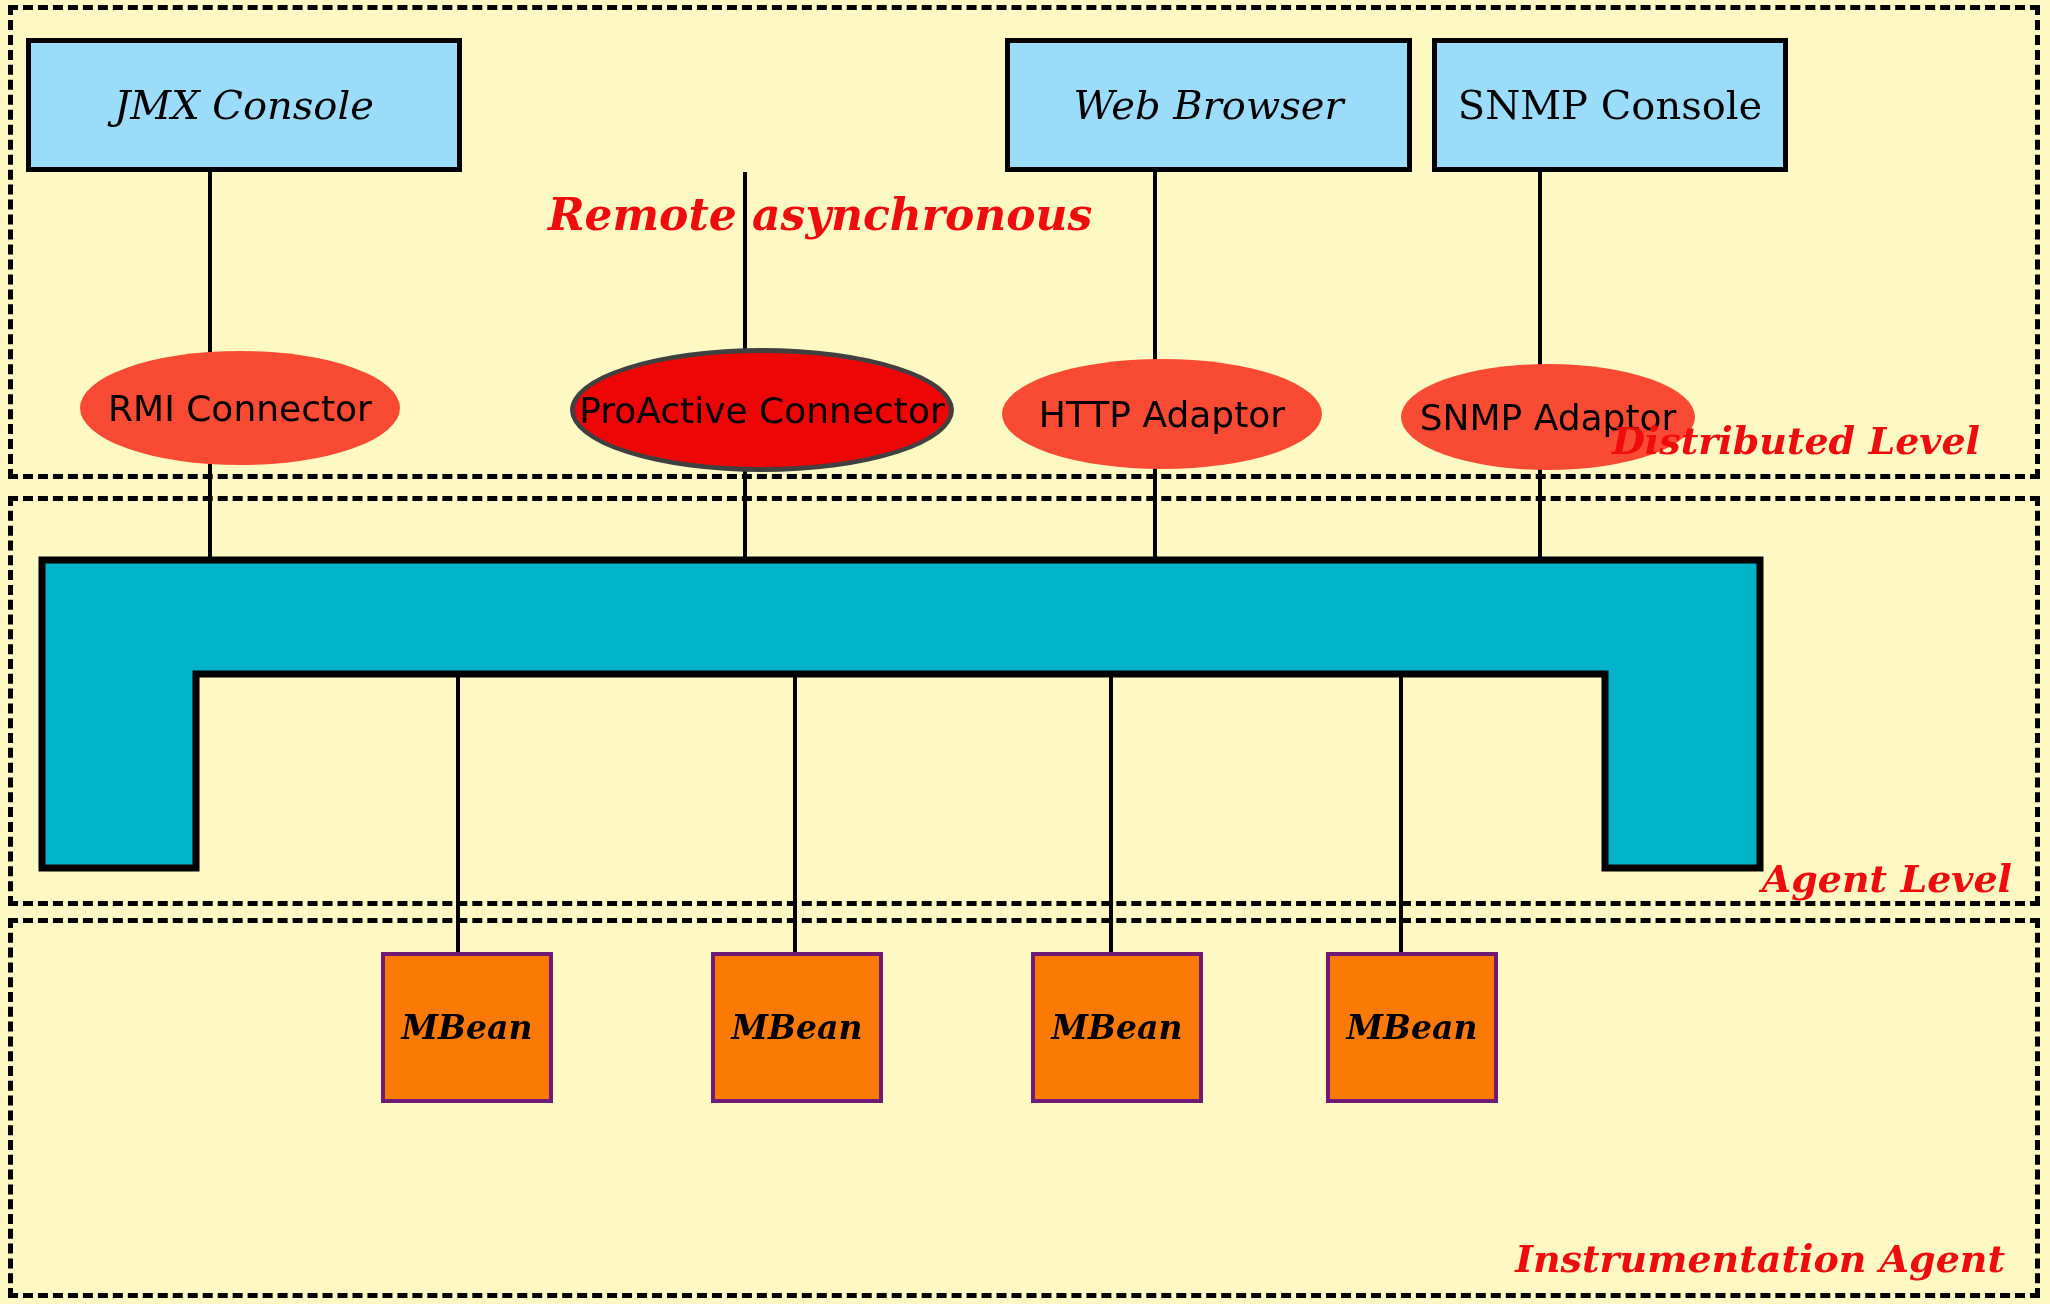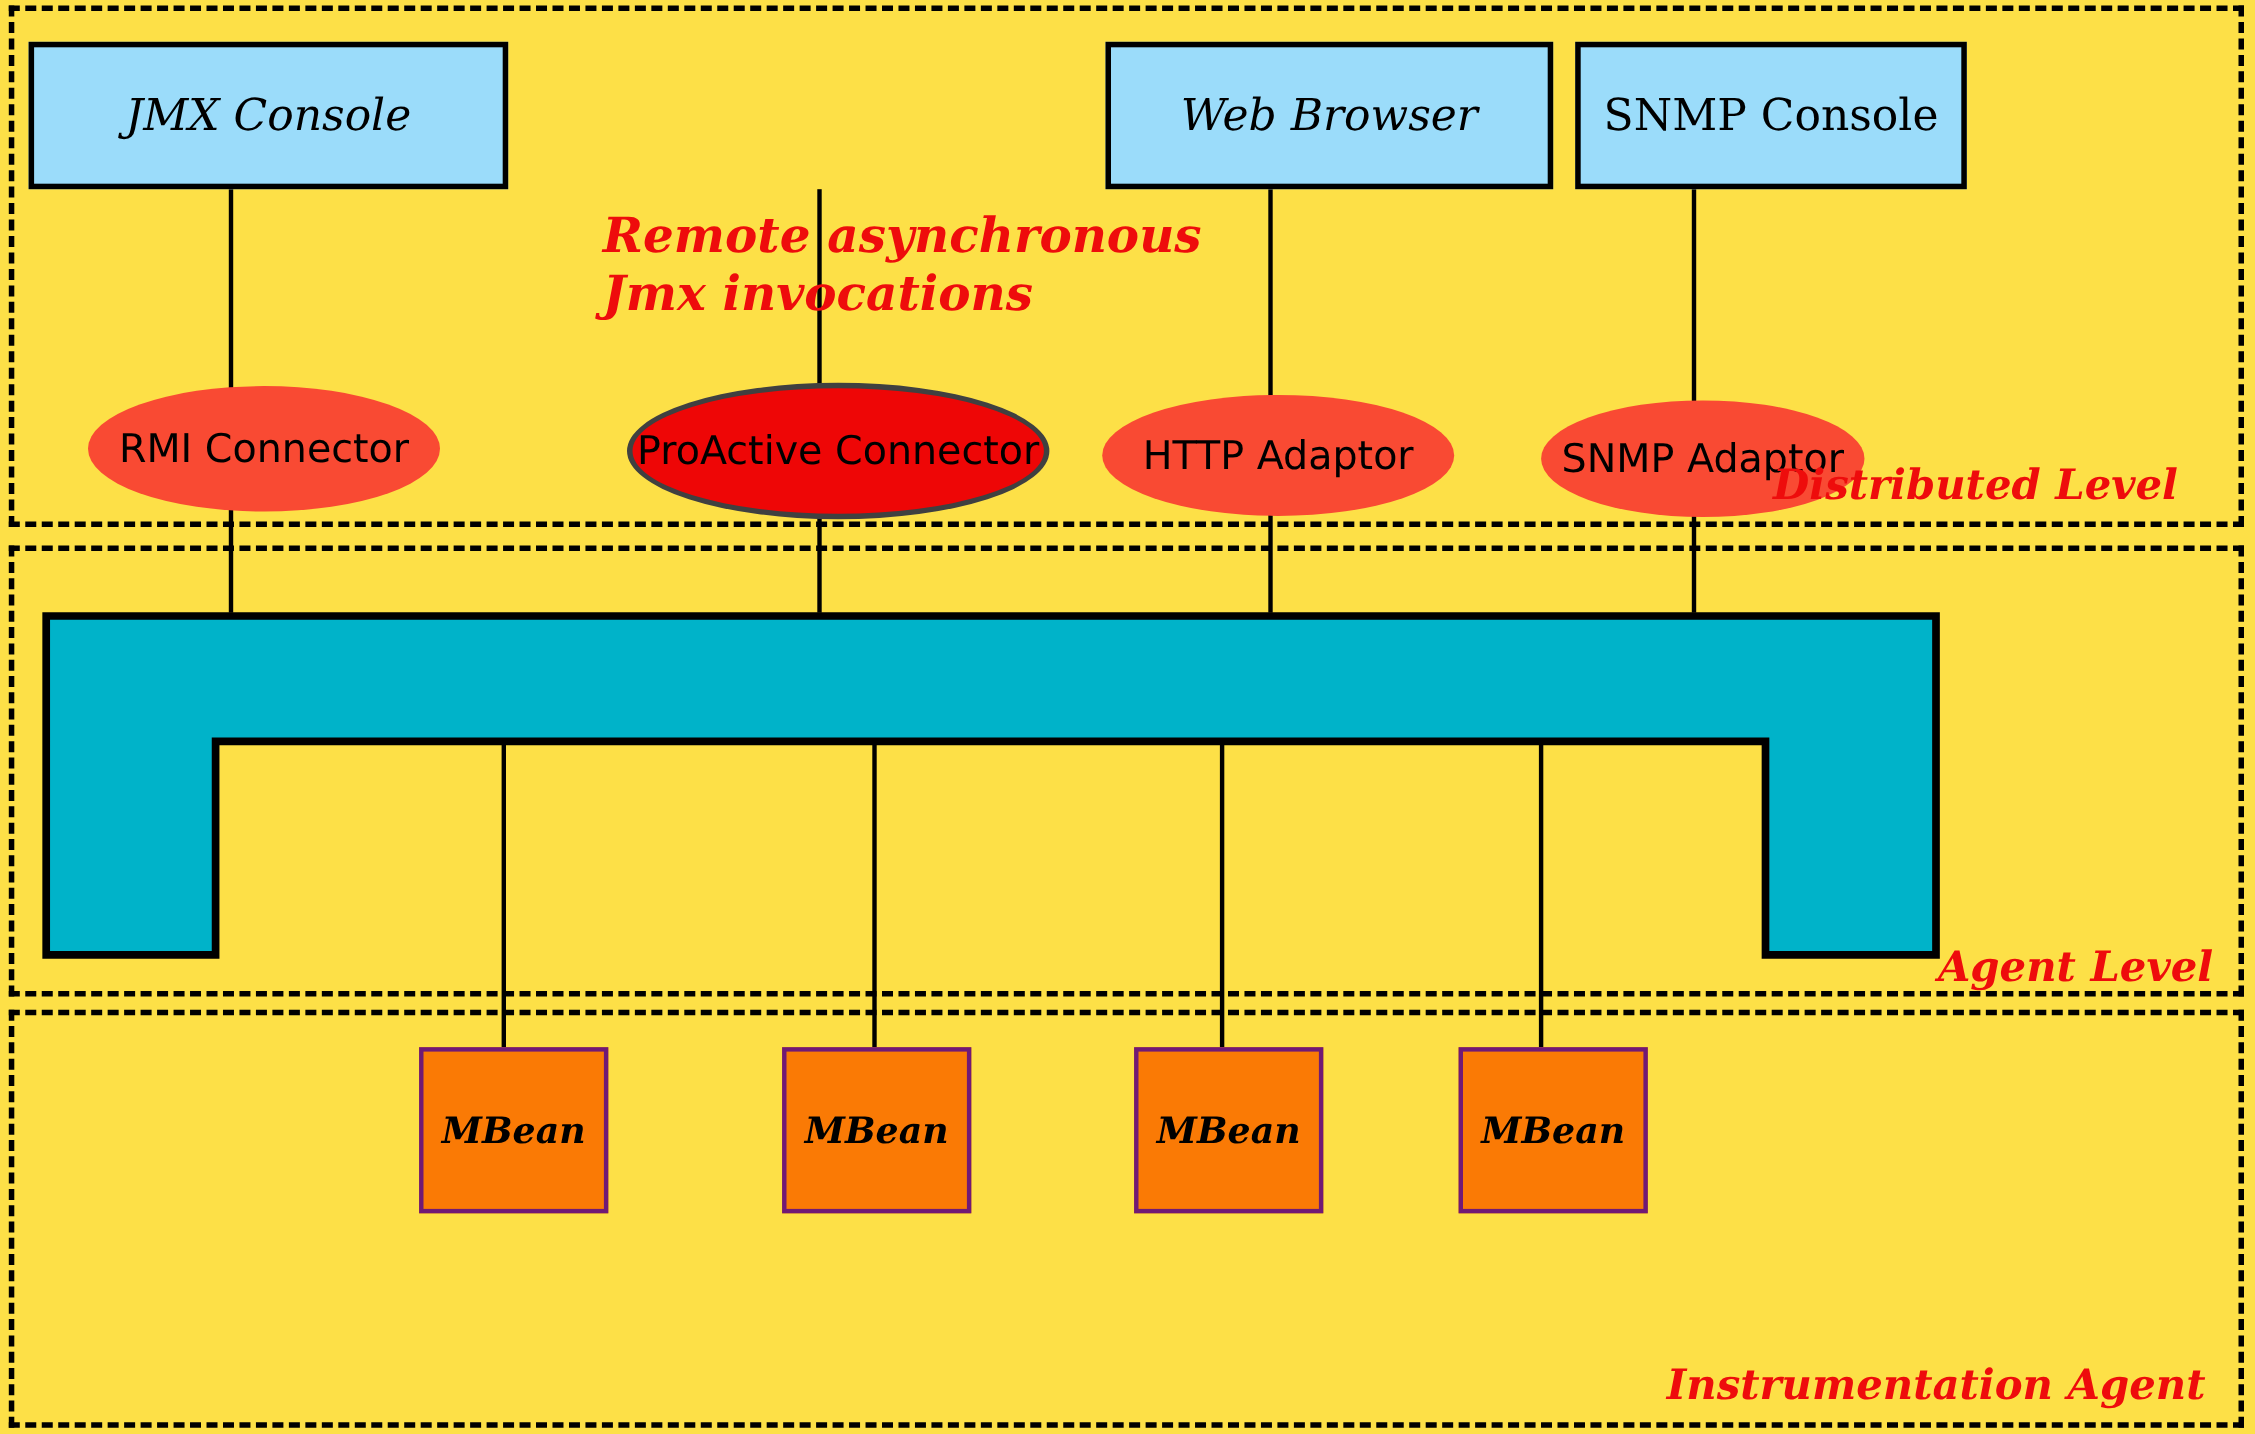--- a/index.html
+++ b/index.html
@@ -1,19 +1,19 @@
 <!DOCTYPE html>
 <html><head>
 <meta charset="utf-8">
 <style>
   html,body{margin:0;padding:0;background:#ffffff;}
   #canvas{
     position:relative;
     width:2050px;height:1304px;
-    background:#fde047;
+    background:#fef9c3;
     font-family:"DejaVu Serif", serif;
     overflow:hidden;
   }
   .abs{position:absolute;}
   
   .level-box{
     position:absolute;
     border:5px dashed #000;
     background:transparent;
     box-sizing:border-box;
@@ -130,21 +130,20 @@
   </div>
   <div class="client-box" style="left:1005px;width:407px;">
     <span class="lbl">Web Browser</span>
   </div>
   <div class="client-box" style="left:1432px;width:356px;">
     <span class="lbl upright">SNMP Console</span>
   </div>
 
   <div class="annotation">
     <div>Remote asynchronous</div>
-    <div>Jmx invocations</div>
   </div>
 
   <div class="ellipse" style="left:80px;top:351px;width:320px;height:114px;">
     <span class="lbl">RMI Connector</span>
   </div>
   <div class="ellipse highlight" style="left:570px;top:348px;width:384px;height:124px;">
     <span class="lbl">ProActive Connector</span>
   </div>
   <div class="ellipse" style="left:1002px;top:359px;width:320px;height:110px;">
     <span class="lbl">HTTP Adaptor</span>

